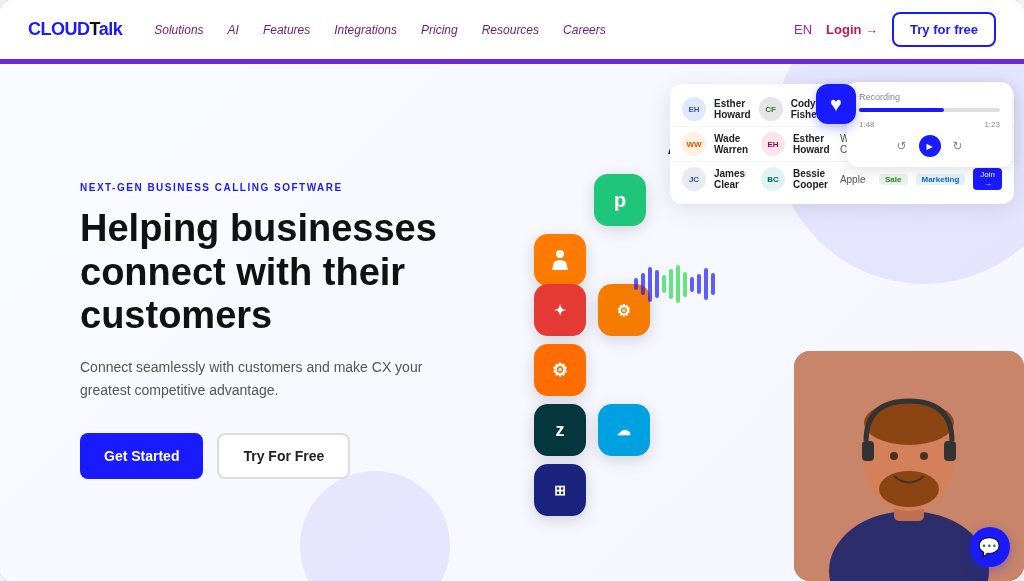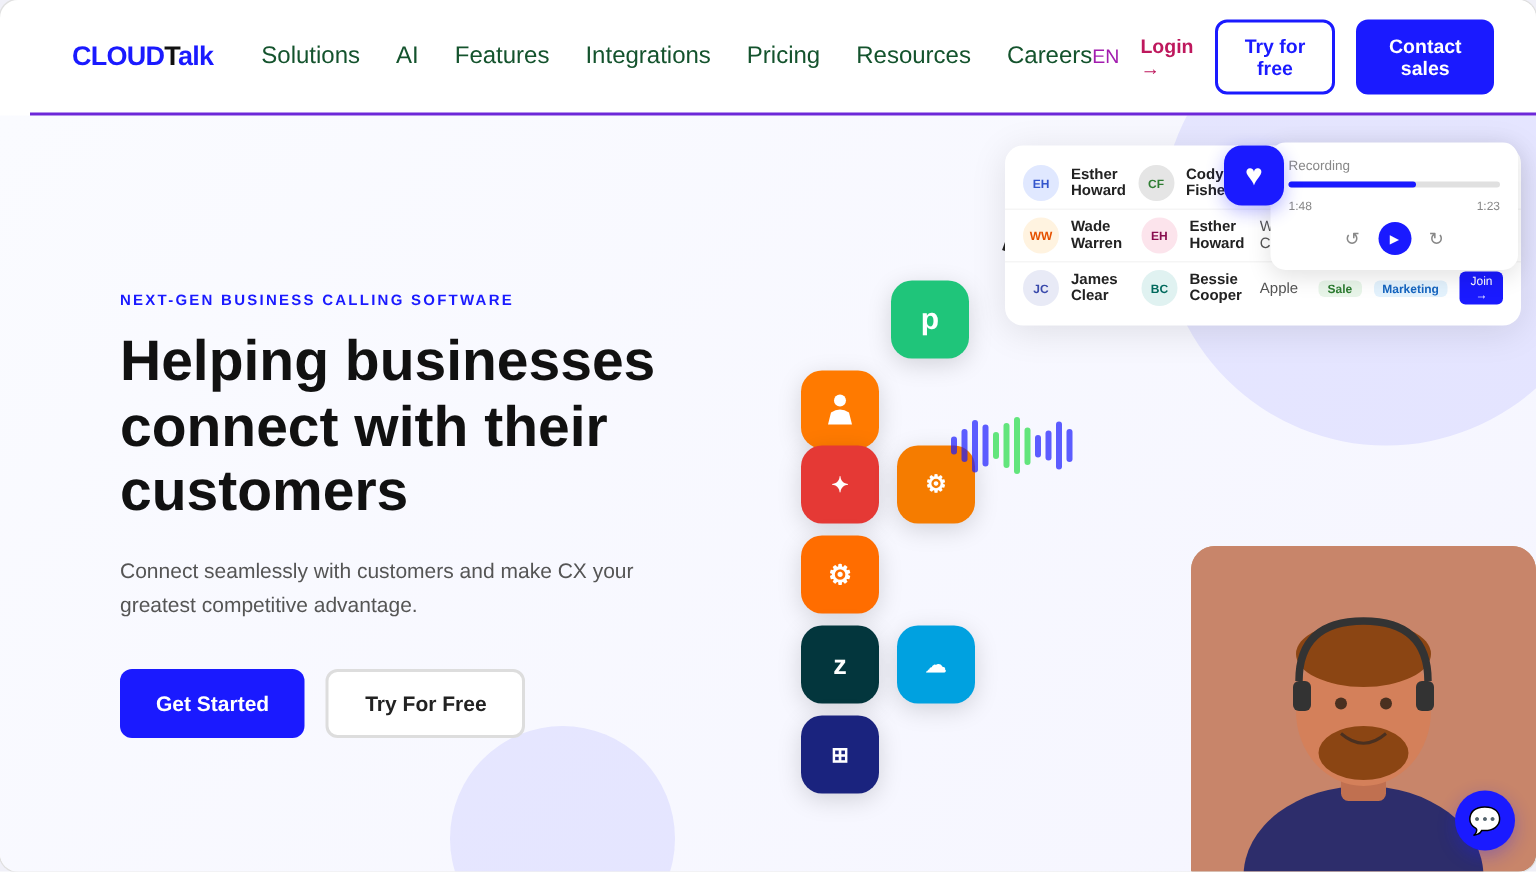--- a/index.html
+++ b/index.html
@@ -18,47 +18,47 @@
       border-radius: 12px;
       overflow: hidden;
       position: relative;
       box-shadow: 0 0 0 1px #e0e0e0;
     }
     
     .header {
       display: flex;
       align-items: center;
       padding: 0 28px;
-      height: 77px;
-      border-bottom: 2px solid #6d28d9;
+      height: 64px;
+      border-bottom: 5px solid #6d28d9;
       background: #fff;
       position: relative;
       z-index: 10;
-      margin-left: 20px;
     }
     .logo {
       font-size: 18px;
       font-weight: 800;
       color: #1a1aff;
       letter-spacing: -0.5px;
       margin-right: 32px;
       white-space: nowrap;
     }
     .logo span { color: #111; }
     .nav {
       display: flex;
       align-items: center;
       gap: 24px;
       flex: 1;
     }
     .nav-item {
-      font-size: 16px;
-      color: #14532d;
+      font-size: 12px;
+      color: #701a75;
       cursor: pointer;
       font-weight: 500;
+      font-style: italic;
     }
     .header-right {
       display: flex;
       align-items: center;
       gap: 14px;
     }
     .lang {
       font-size: 13px;
       color: #a21caf;
       font-weight: 400;
@@ -380,21 +380,20 @@
       <span class="nav-item">Features</span>
       <span class="nav-item">Integrations</span>
       <span class="nav-item">Pricing</span>
       <span class="nav-item">Resources</span>
       <span class="nav-item">Careers</span>
     </nav>
     <div class="header-right">
       <span class="lang">EN</span>
       <span class="login-btn">Login →</span>
       <button class="try-free-btn">Try for free</button>
-      <button class="contact-sales-btn">Contact sales</button>
     </div>
   </header>
 
   <main class="main">
 
     <div class="blob" style="width:300px;height:300px;right:-50px;top:-80px;"></div>
     <div class="blob" style="width:150px;height:150px;left:300px;bottom:-40px;"></div>
 
     <section class="hero-left">
       <div class="tagline">Next-Gen Business Calling Software</div>

